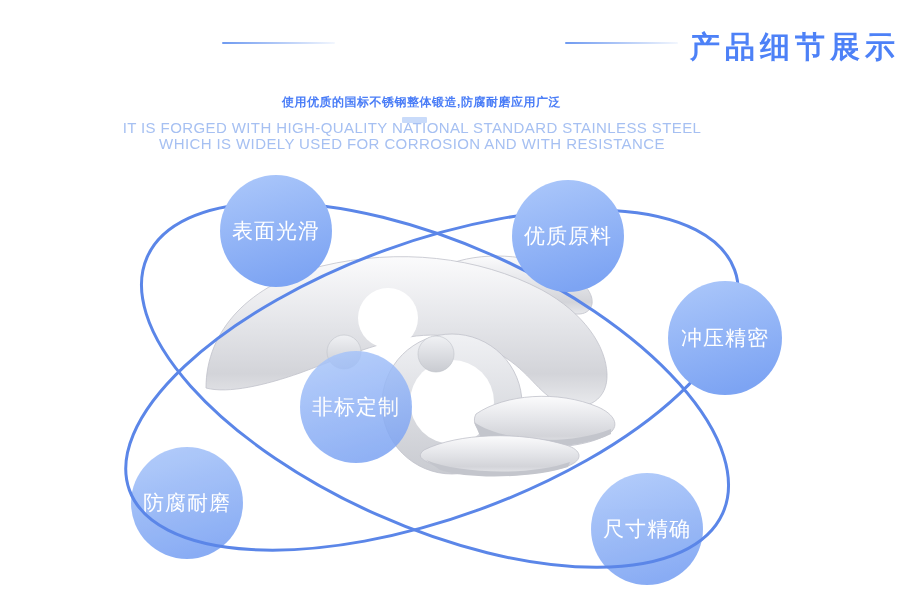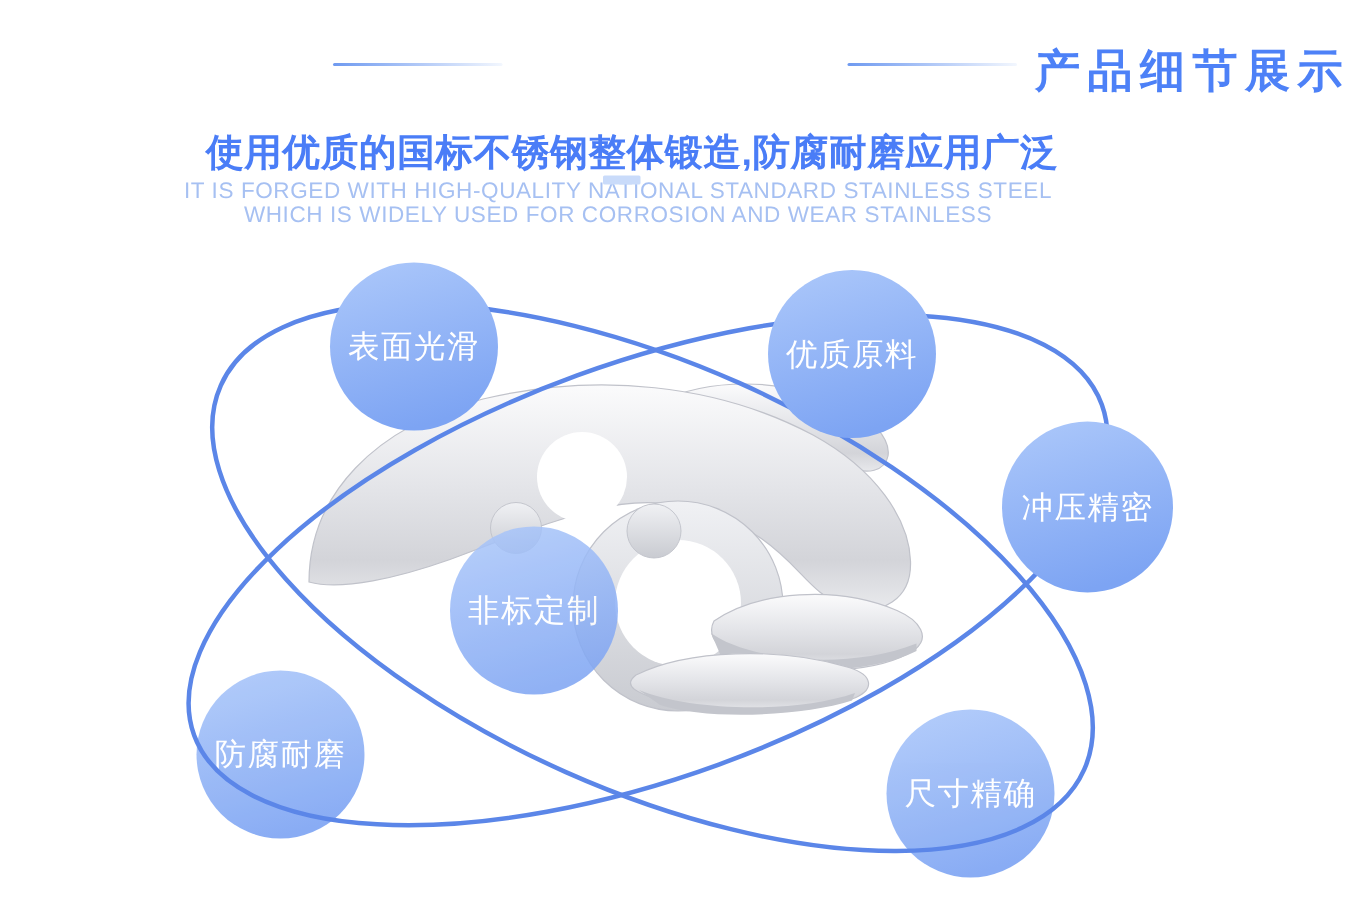--- a/index.html
+++ b/index.html
@@ -10,41 +10,41 @@
   .hdr-title{
     position:absolute;top:27px;left:0;width:900px;text-align:right;
     font-size:30px;font-weight:600;color:#4d81f7;letter-spacing:5px;
   }
   .hdr-line{position:absolute;top:42px;height:2px;width:113px;border-radius:1px;
     background:linear-gradient(to right,#6f9af0,rgba(170,199,248,0.15));}
   .hdr-line.left{left:222px;}
   .hdr-line.right{left:565px;}
 
   .sub-wrap{position:absolute;top:90px;left:0;width:824px;text-align:center;}
-  .sub-cn{font-size:25px;font-weight:bold;color:#4a7df7;letter-spacing:0.5px;line-height:24px;padding-left:19px;}
+  .sub-cn{font-size:12px;font-weight:bold;color:#4a7df7;letter-spacing:0.5px;line-height:24px;padding-left:19px;}
   .sub-en{font-size:15px;font-weight:500;color:#a6c0f2;letter-spacing:0.4px;line-height:16px;margin-top:6px;}
   .hl-mark{position:absolute;top:117px;left:402px;width:25px;height:6px;border-radius:1px;
     background:#c9dbfa;}
 
   svg text{user-select:none;}
 </style>
 </head>
 <body>
 
 <div class="stage">
 
   <div class="hdr-line left"></div>
   <div class="hdr-line right"></div>
   <div class="hdr-title">产品细节展示</div>
 
   <div class="sub-wrap">
     <div class="sub-cn">使用优质的国标不锈钢整体锻造,防腐耐磨应用广泛</div>
     <div class="sub-en">
       <div>IT IS FORGED WITH HIGH-QUALITY NATIONAL STANDARD STAINLESS STEEL</div>
-      <div>WHICH IS WIDELY USED FOR CORROSION AND WEAR STAINLESS</div>
+      <div>WHICH IS WIDELY USED FOR CORROSION AND WITH RESISTANCE</div>
     </div>
   </div>
   <div class="hl-mark"></div>
 
   <svg width="900" height="614" viewBox="0 0 900 614" style="position:absolute;left:0;top:0;">
     <defs>
       <linearGradient id="metal" x1="0" y1="0" x2="0" y2="1">
         <stop offset="0" stop-color="#fbfbfc"></stop>
         <stop offset="0.45" stop-color="#e4e5e9"></stop>
         <stop offset="0.78" stop-color="#d3d4d9"></stop>

